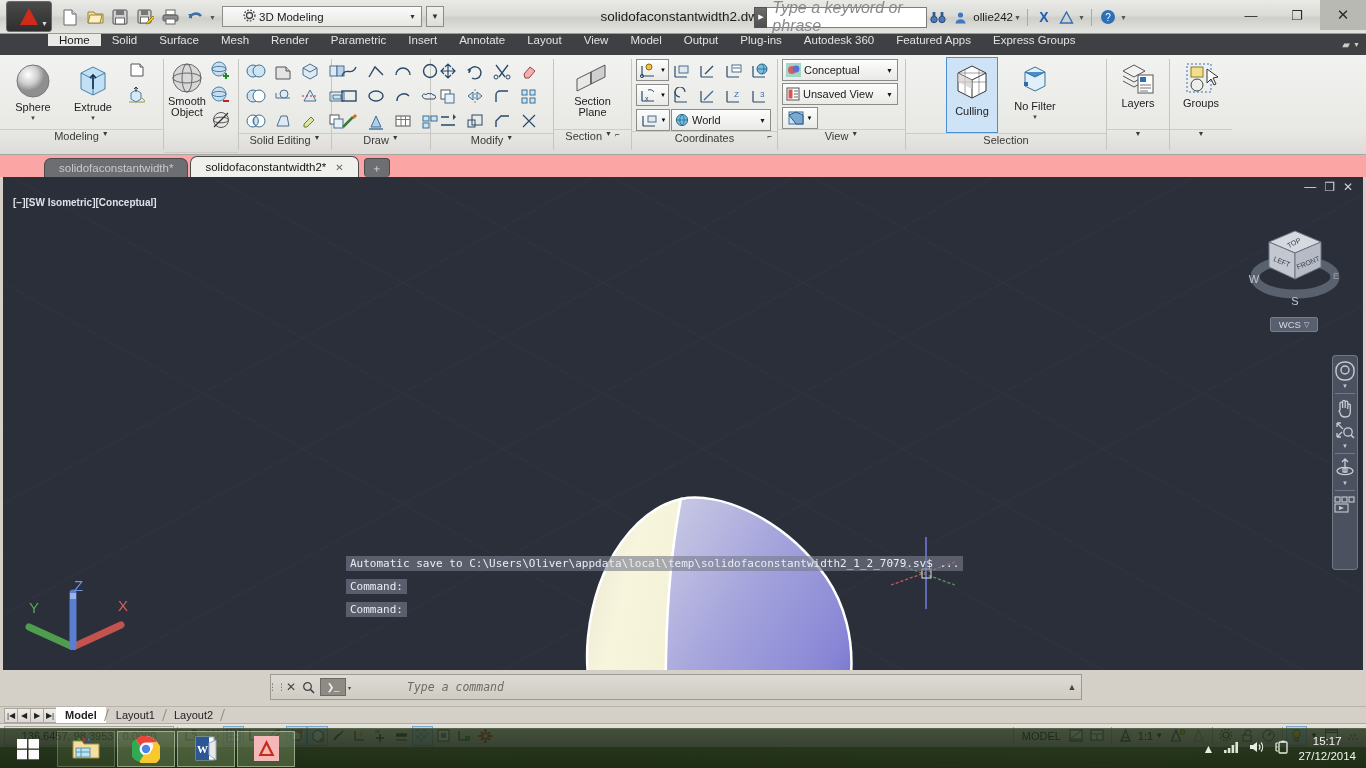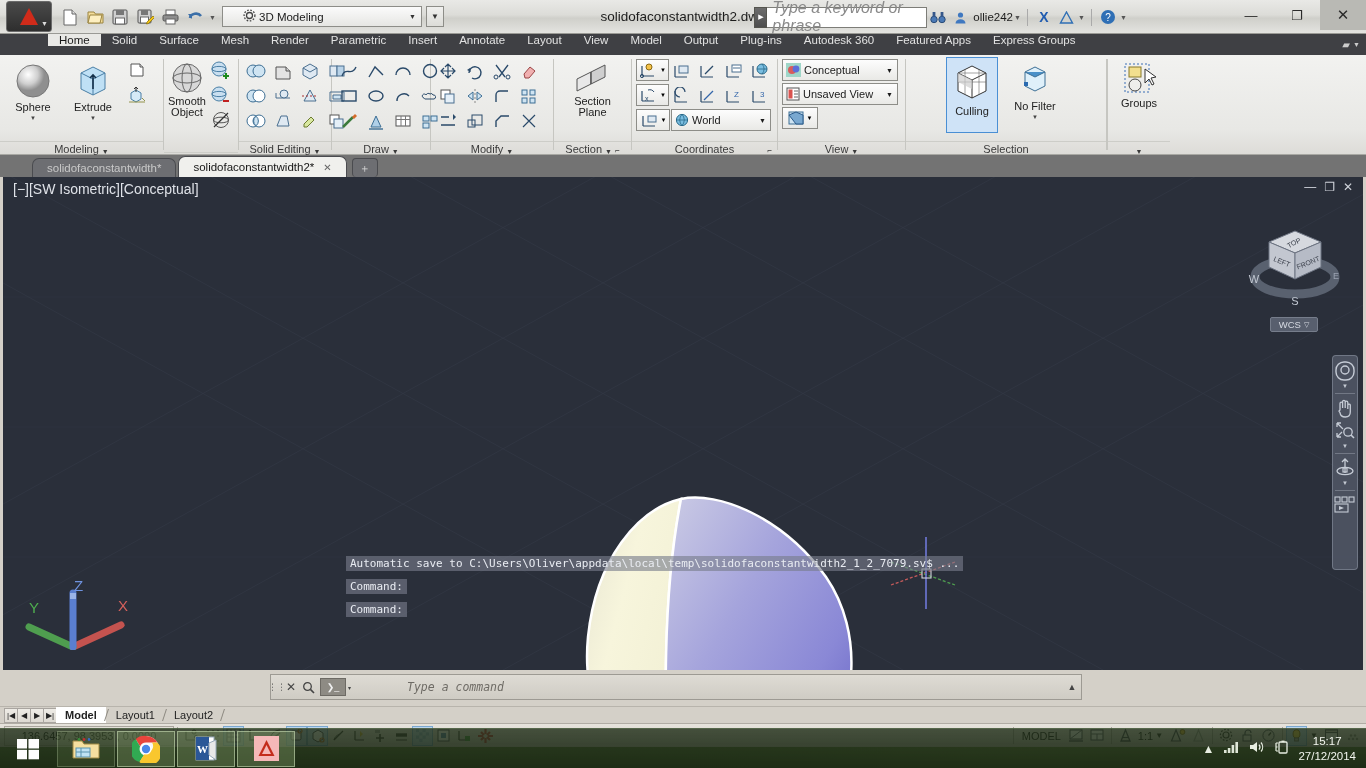--- a/index.html
+++ b/index.html
@@ -109,22 +109,22 @@
   .rtab-right .mini { font-size:10px; color:#ccc; }
 
   
   .ribbon {
     height:100px; background:linear-gradient(180deg,#f2f2f0 0%,#e8e8e5 75%,#dddcd8 100%);
     border-bottom:1px solid #a8a8a3; display:flex; position:relative;
   }
   .panel { position:relative; height:100px; display:flex; flex-direction:column; }
   .panel-body { flex:1; display:flex; align-items:flex-start; padding:3px 4px 0 4px; gap:2px; }
   .panel-title {
-    height:14px; font-size:11px; color:#3a3a3a; text-align:center;
-    display:flex;align-items:flex-end;justify-content:center; gap:3px;
+    height:26px; font-size:11px; color:#3a3a3a; text-align:center;
+    display:flex;align-items:flex-start;justify-content:center; gap:3px;
     border-top:1px solid #cdcdc8;
   }
   .panel-div { width:1px; background:#c6c6c1; margin:4px 0; }
 
   .big-btn {
     width:58px; display:flex; flex-direction:column; align-items:center;
     padding-top:3px; font-size:11px; color:#222; cursor:default;
   }
   .big-btn .lbl { margin-top:1px; text-align:center; line-height:11.5px; }
   .big-btn .dd { font-size:6px; color:#444; line-height:6px; margin-top:1px; }
@@ -145,21 +145,21 @@
   }
   .combo .cb-arrow { position:absolute; right:4px; font-size:7px; }
   .dropbtn {
     width:30px;height:22px;border:1px solid #8d8d88;
     background:linear-gradient(180deg,#fdfdfd,#e9e9e6);
     display:flex;align-items:center;justify-content:center;gap:2px;
   }
 
   
   .doctabs {
-    height:22px; background:#737373; display:flex; align-items:flex-end; padding-left:32px;
+    height:22px; background:#fca5a5; display:flex; align-items:flex-end; padding-left:44px;
     position:relative;
   }
   .dtab {
     height:19px; padding:0 14px; display:flex; align-items:center;
     font-size:11.5px; border-radius:7px 7px 0 0; margin-right:2px;
     background:#6d6e72; color:#c8c8c8; border:1px solid #4a4b4f; border-bottom:none;
   }
   .dtab.active { background:#f0f0ed; color:#151515; height:21px; }
   .dtab .x { margin-left:9px; font-size:10px; color:#666; }
   .dtab-new {
@@ -168,21 +168,21 @@
     font-size:11px;color:#d8d8d8; margin-left:3px;
   }
 
   
   .canvas {
     position:relative; height:493px; background:#2a2f3a; overflow:hidden;
     border-left:3px solid #d4d0c8; border-right:3px solid #d4d0c8;
   }
   .grid-lines { position:absolute; inset:0; opacity:.17; }
   .vp-label {
-    position:absolute; left:10px; top:4px; font-size:14px; color:#dfe2e8;
+    position:absolute; left:10px; top:20px; font-size:10px; color:#dfe2e8;font-weight:bold;
   }
   .vp-ctrls { position:absolute; right:10px; top:3px; display:flex; gap:8px; color:#cfd3da; font-size:12px; }
 
   .viewcube { position:absolute; right:18px; top:40px; width:100px; height:100px; }
   .wcs-btn {
     position:absolute; right:45px; top:140px; width:48px; height:15px;
     background:#585f6e; border:1px solid #767d8b; border-radius:2px;
     display:flex; align-items:center; justify-content:center; gap:3px;
     font-size:9.5px; color:#d6dae2;
   }
@@ -957,20 +957,38 @@
           <span class="lbl">No Filter</span>
           <span class="dd">▼</span>
         </div>
       </div>
       <div class="panel-title">
         <span>Selection</span>
       </div>
     </div>
     <div class="panel-div"></div>
 
+    <div class="panel" style="width:62px;">
+      <div class="panel-body" style="justify-content:center;">
+        <div class="big-btn" style="width:56px;">
+          <svg width="40" height="36" viewBox="0 0 40 36">
+              <path d="M5 10l11-6 11 6-11 6z" fill="#f2f2f2" stroke="#555"></path>
+              <path d="M5 15l11 6 11-6" fill="none" stroke="#555"></path>
+              <path d="M5 20l11 6 11-6" fill="none" stroke="#555"></path>
+              <rect x="20" y="14" width="15" height="18" fill="#fff" stroke="#555"></rect>
+              <rect x="22" y="16" width="6" height="5" fill="#2f6fb5"></rect>
+              <path d="M22 24h11M22 27h11M22 30h8" stroke="#777" stroke-width="1"></path>
+            </svg>
+          <span class="lbl">Layers</span>
+        </div>
+      </div>
+      <div class="panel-title">
+        <span style="font-size:7px;">▼</span>
+      </div>
+    </div>
     <div class="panel-div"></div>
 
     <div class="panel" style="width:62px;">
       <div class="panel-body" style="justify-content:center;">
         <div class="big-btn" style="width:56px;">
           <svg width="40" height="36" viewBox="0 0 40 36">
               <rect x="6" y="3" width="24" height="28" fill="none" stroke="#3a6fb5" stroke-dasharray="2 2"></rect>
               <rect x="10" y="6" width="12" height="10" fill="#f2df8e" stroke="#8a7a2a"></rect>
               <circle cx="16" cy="24" r="6" fill="none" stroke="#444"></circle>
               <path d="M26 8l0 14 4-4 3 6 2-1-3-6 5-1z" fill="#fff" stroke="#333"></path>

